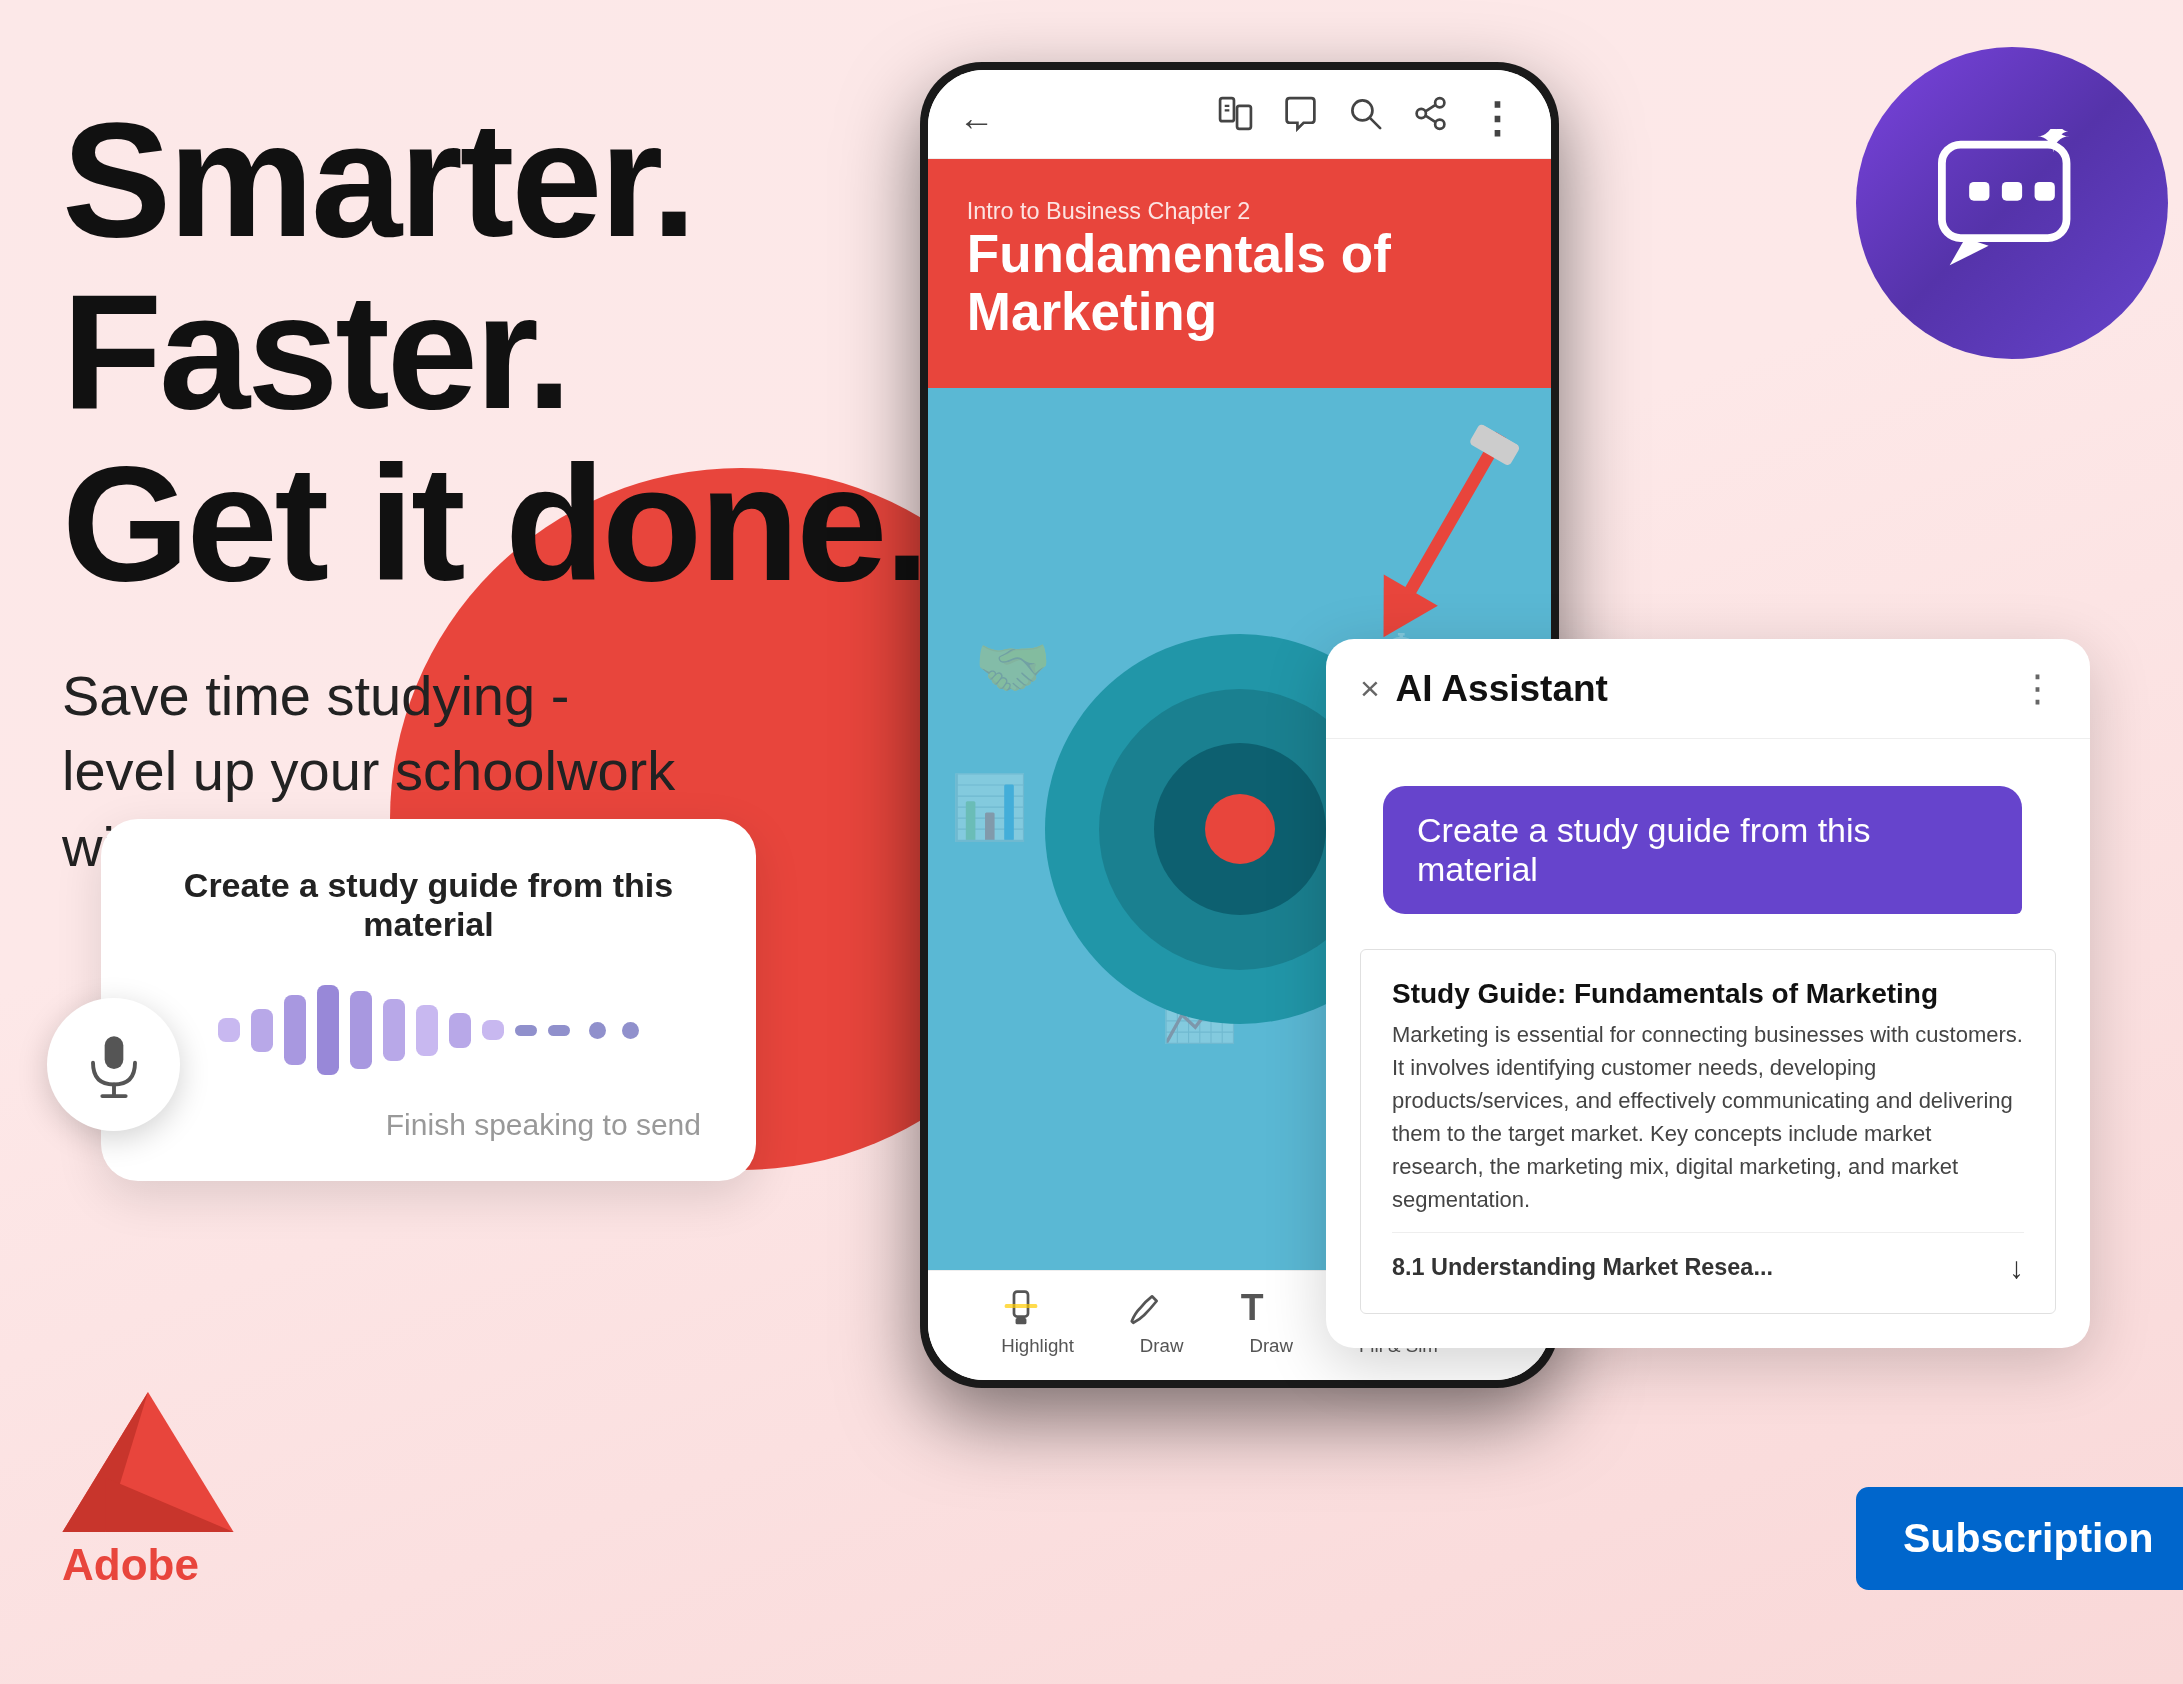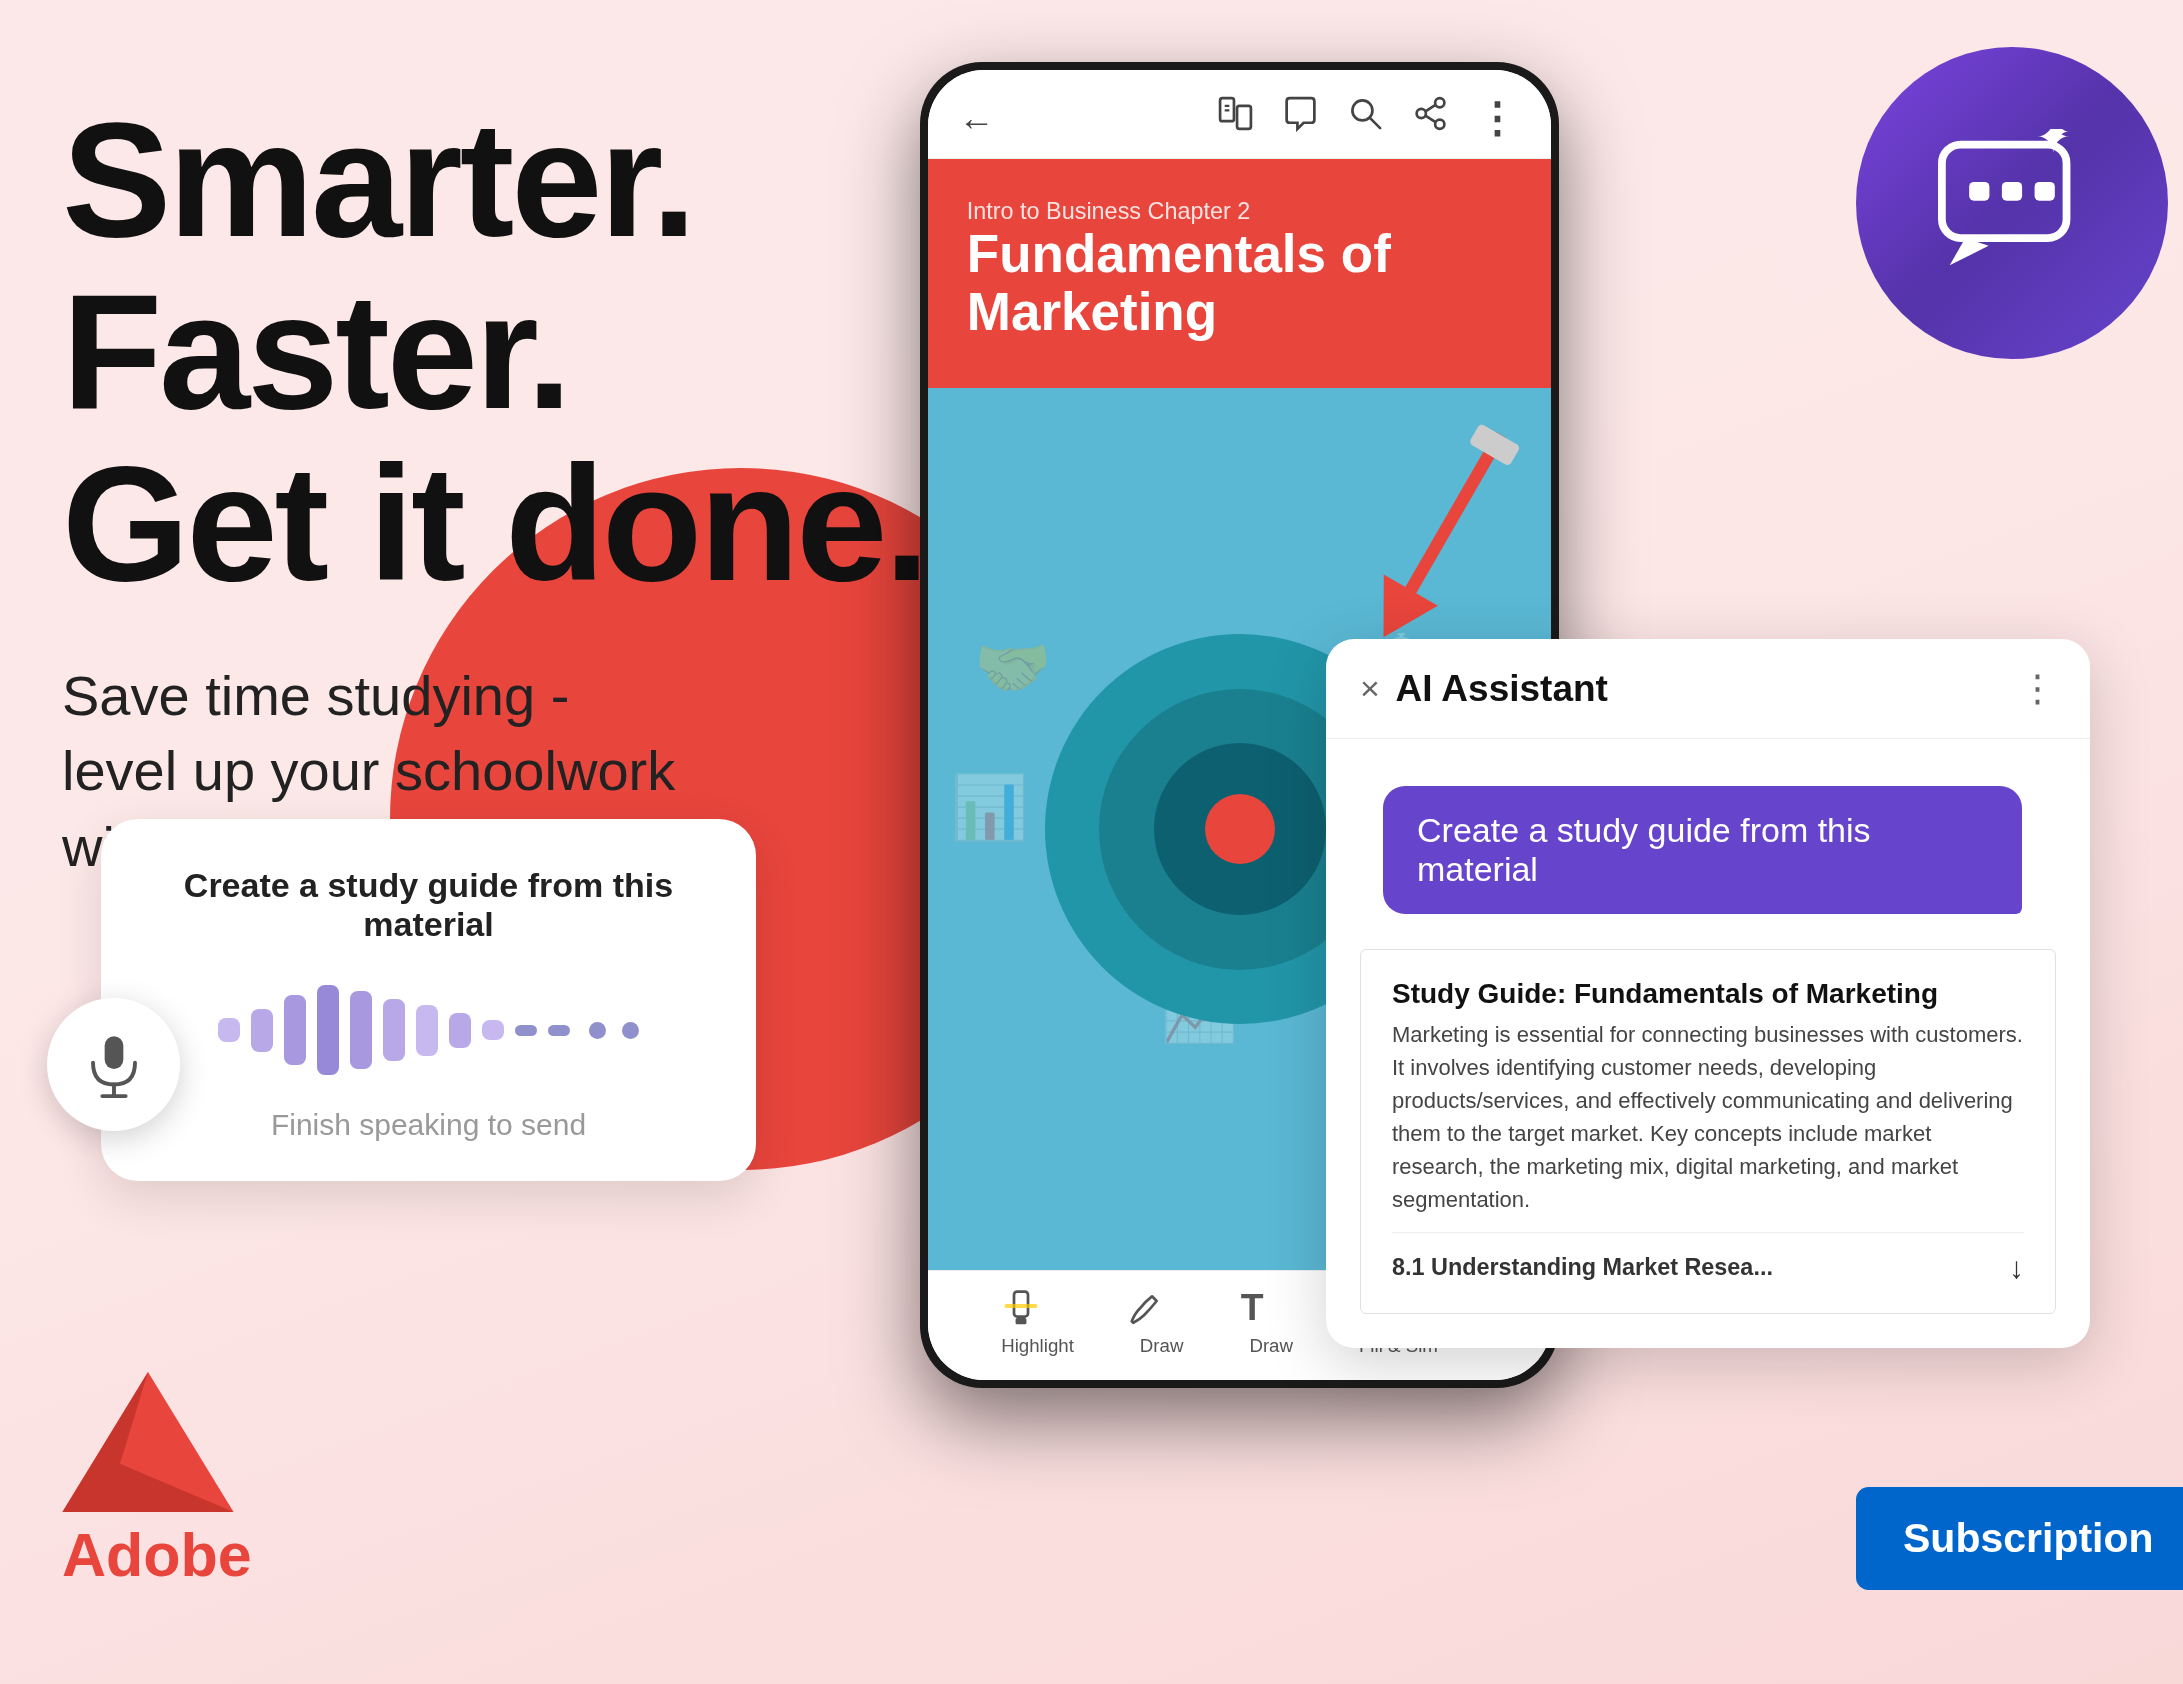--- a/index.html
+++ b/index.html
@@ -68,21 +68,21 @@
       flex-direction: column;
       align-items: flex-start;
     }
 
     .adobe-logo-svg {
       width: 172px;
       height: 140px;
     }
 
     .adobe-label {
-      font-size: 61px;
+      font-size: 44px;
       font-weight: 700;
       color: #e8453c;
       margin-top: 7.8px;
     }
 
     
     .voice-card {
       position: absolute;
       top: 819px;
       left: 101px;
@@ -112,21 +112,21 @@
     }
 
     .waveform-bar {
       border-radius: 7.8px;
       background: #b8aee8;
     }
 
     .voice-card-hint {
       font-size: 30px;
       color: #999;
-      text-align: center;
+      text-align: right;
     }
 
     
     .mic-button {
       position: absolute;
       top: 998px;
       left: 47px;
       z-index: 11;
       width: 133px;
       height: 133px;

